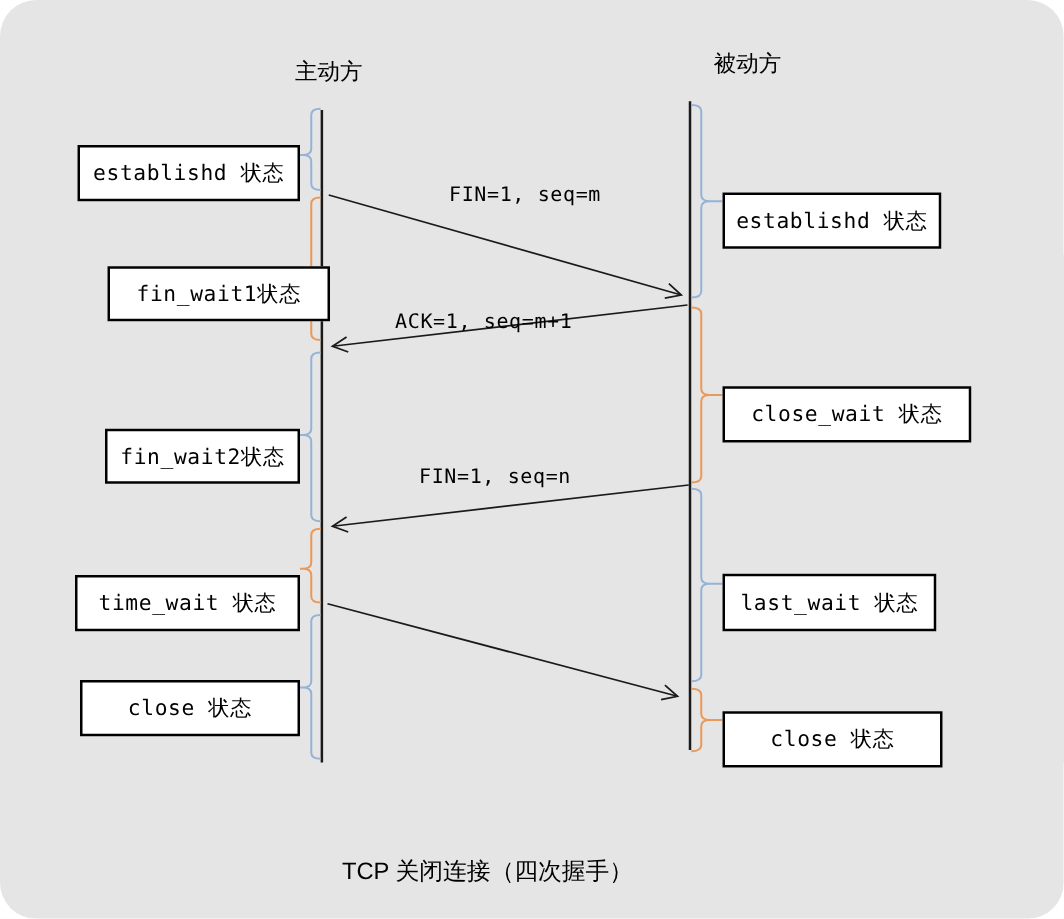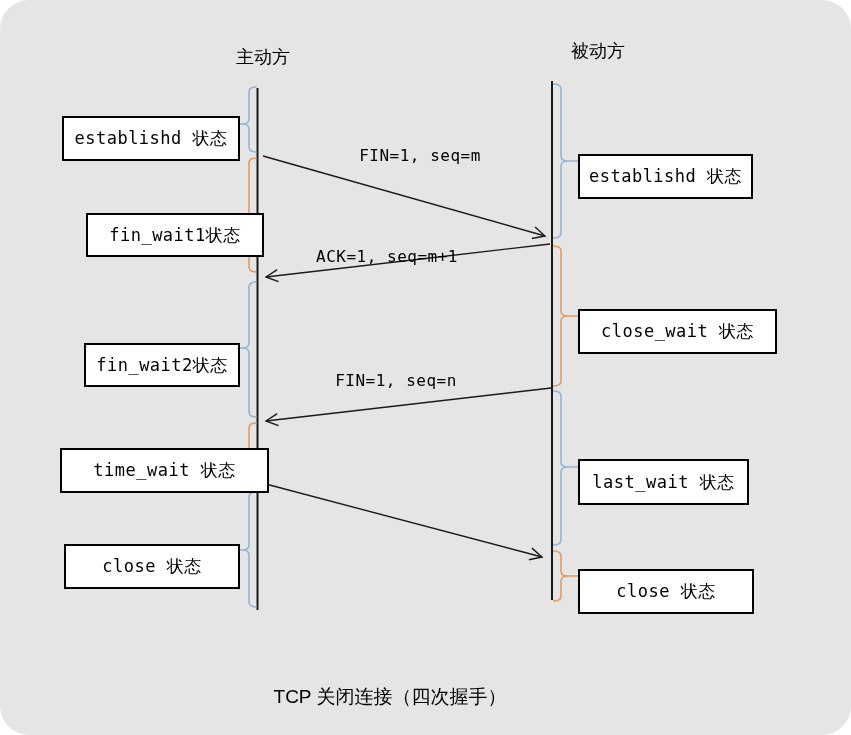--- a/index.html
+++ b/index.html
@@ -89,21 +89,21 @@
     <path d="M 553,391 Q 561,391 561,396 L 561,462 Q 561,467 568,467 Q 561,467 561,472 L 561,540 Q 561,545 553,545 M 567,467 L 578,467" fill="none" stroke-width="1.6" stroke="#95b3d7"></path>
     <path d="M 553,551 Q 561,551 561,556 L 561,571 Q 561,576 568,576 Q 561,576 561,581 L 561,596 Q 561,601 553,601 M 567,576 L 578,576" fill="none" stroke-width="1.6" stroke="#e9995a"></path>
   </svg>
 
   <div class="actor-label" style="left:263px; top:45px;">主动方</div>
   <div class="actor-label" style="left:553px; top:39px;margin-left:45px;">被动方</div>
 
   <div class="state-box" style="left:62px; top:100px; width:178px; height:45px;">establishd 状态</div>
   <div class="state-box" style="left:86px; top:197px; width:178px; height:44px;">fin_wait1状态</div>
   <div class="state-box" style="left:84px; top:327px; width:156px; height:44px;">fin_wait2状态</div>
-  <div class="state-box" style="left:60px; top:432px; width:209px; height:45px;">time_wait 状态</div>
+  <div class="state-box" style="left:60px; top:444px; width:180px; height:45px;">time_wait 状态</div>
   <div class="state-box" style="left:64px; top:528px; width:176px; height:45px;">close 状态</div>
 
   <div class="state-box" style="left:578px; top:138px; width:175px; height:45px;">establishd 状态</div>
   <div class="state-box" style="left:578px; top:293px; width:199px; height:45px;">close_wait 状态</div>
   <div class="state-box" style="left:578px; top:443px; width:171px; height:46px;">last_wait 状态</div>
   <div class="state-box" style="left:578px; top:553px; width:176px; height:45px;">close 状态</div>
 
   <div class="msg-label" style="left:420px; top:146px;">FIN=1, seq=m</div>
   <div class="msg-label" style="left:387px; top:247px;">ACK=1, seq=m+1</div>
   <div class="msg-label" style="left:396px; top:371px;">FIN=1, seq=n</div>

